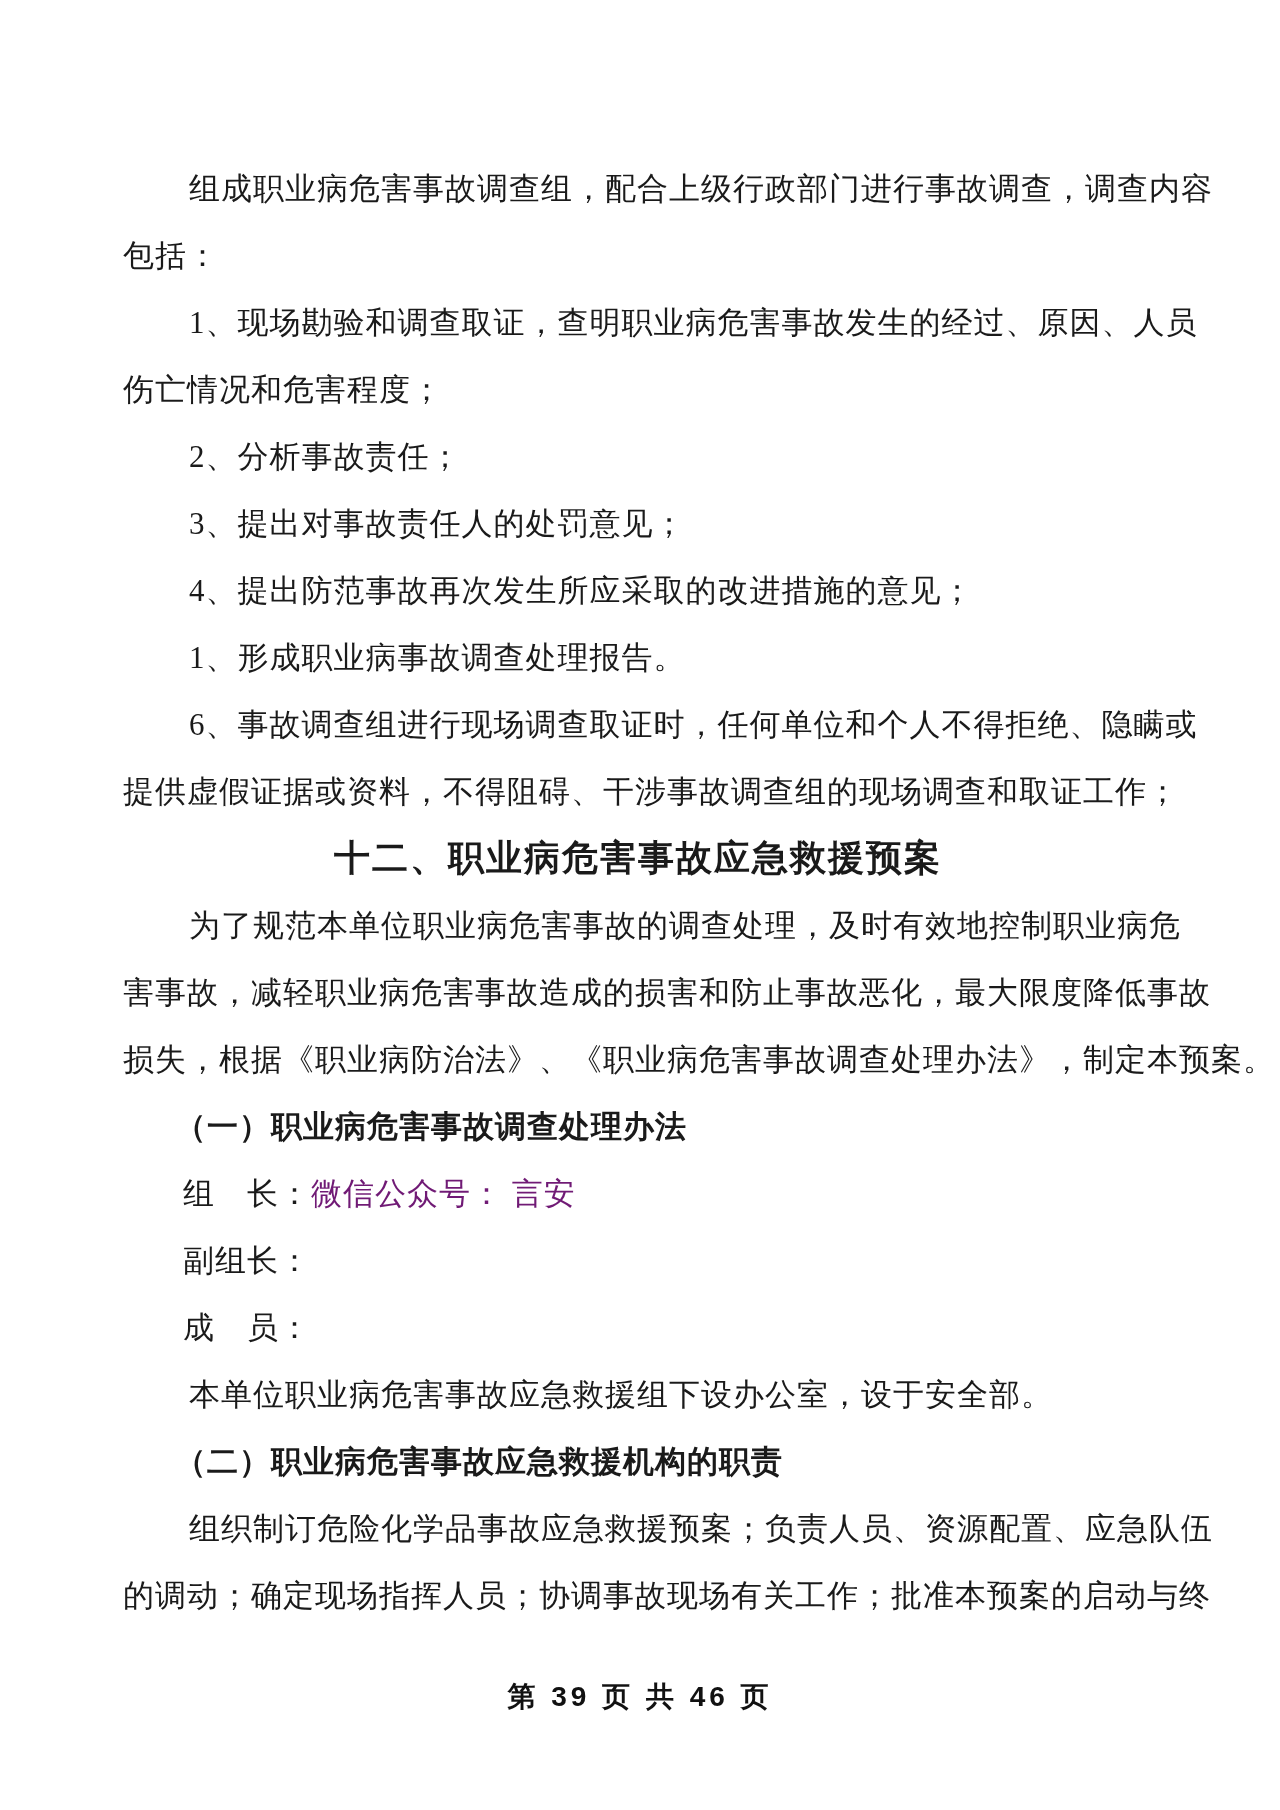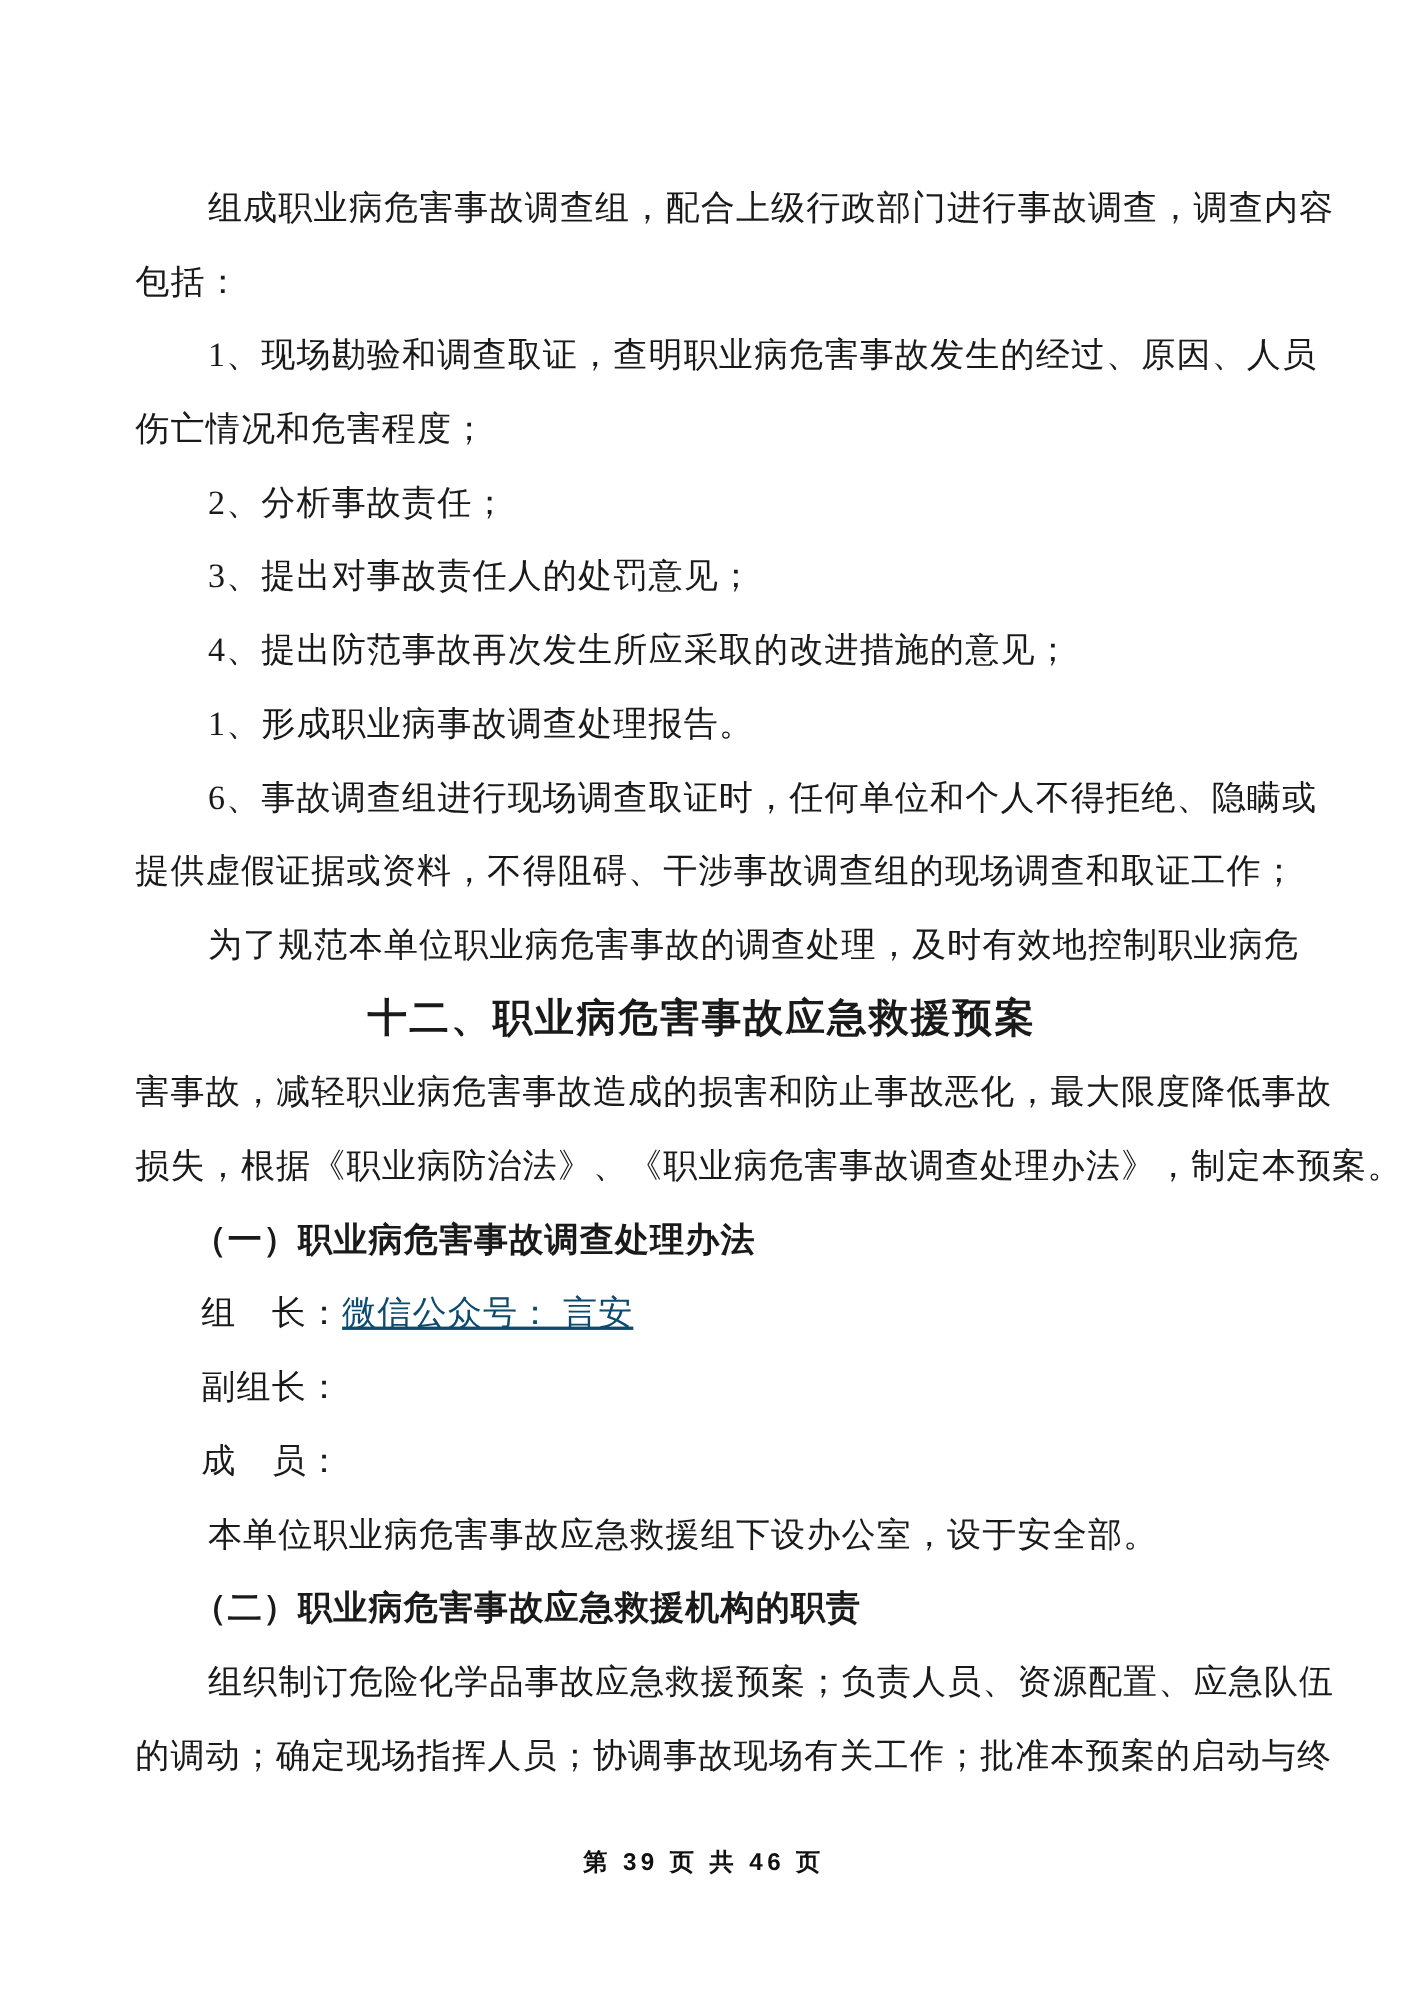--- a/index.html
+++ b/index.html
@@ -39,51 +39,51 @@
     font-weight: bold;
     font-size: 36px;
     letter-spacing: 2px;
   }
   .subheading {
     font-family: "Liberation Sans", "DejaVu Sans", sans-serif;
     font-weight: bold;
     font-size: 31px;
     padding-left: 52px;
   }
-  .red-text { color: #0c4a6e; text-decoration: underline; }
+  .red-text { color: #701a75; }
   .footer {
     position: absolute;
     top: 1678px;
     left: 0;
     width: 100%;
     text-align: center;
     font-family: "Liberation Sans", "DejaVu Sans", sans-serif;
     font-weight: bold;
-    font-size: 22px;
+    font-size: 28px;
     letter-spacing: 4px;
     color: #111111;
   }
 </style>
 </head>
 <body>
 
 <div class="page">
   <div class="content">
     <div class="line indent">组成职业病危害事故调查组，配合上级行政部门进行事故调查，调查内容</div>
     <div class="line">包括：</div>
     <div class="line indent">1、现场勘验和调查取证，查明职业病危害事故发生的经过、原因、人员</div>
     <div class="line">伤亡情况和危害程度；</div>
     <div class="line indent">2、分析事故责任；</div>
     <div class="line indent">3、提出对事故责任人的处罚意见；</div>
     <div class="line indent">4、提出防范事故再次发生所应采取的改进措施的意见；</div>
     <div class="line indent">1、形成职业病事故调查处理报告。</div>
     <div class="line indent">6、事故调查组进行现场调查取证时，任何单位和个人不得拒绝、隐瞒或</div>
     <div class="line">提供虚假证据或资料，不得阻碍、干涉事故调查组的现场调查和取证工作；</div>
+    <div class="line heading">十二、职业病危害事故应急救援预案</div>
     <div class="line indent">为了规范本单位职业病危害事故的调查处理，及时有效地控制职业病危</div>
-    <div class="line heading">十二、职业病危害事故应急救援预案</div>
     <div class="line">害事故，减轻职业病危害事故造成的损害和防止事故恶化，最大限度降低事故</div>
     <div class="line">损失，根据《职业病防治法》、《职业病危害事故调查处理办法》，制定本预案。</div>
     <div class="line subheading">（一）职业病危害事故调查处理办法</div>
     <div class="line role">
       <span>组　长：</span>
       <span class="red-text">微信公众号： 言安</span>
     </div>
     <div class="line role">副组长：</div>
     <div class="line role">成　员：</div>
     <div class="line indent">本单位职业病危害事故应急救援组下设办公室，设于安全部。</div>

